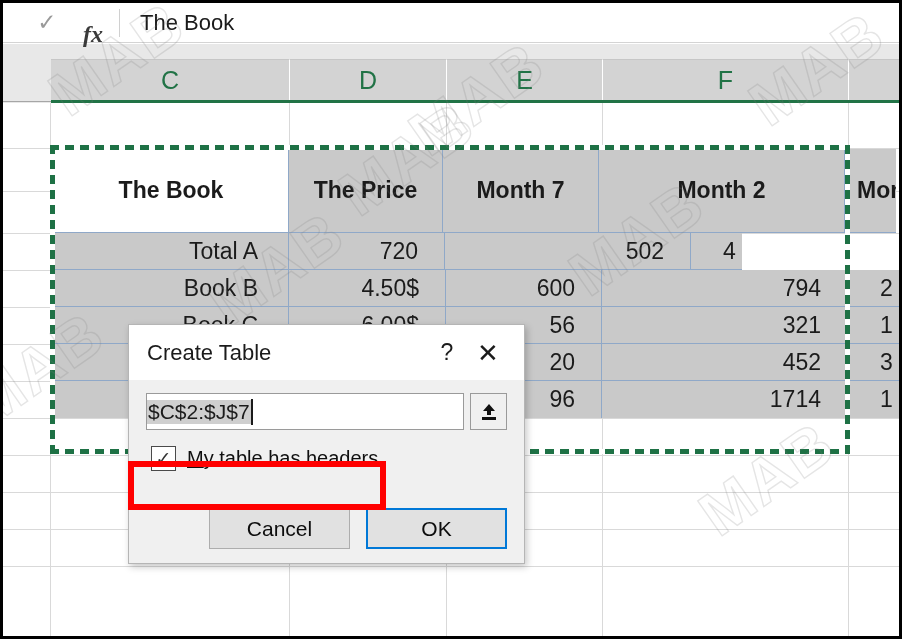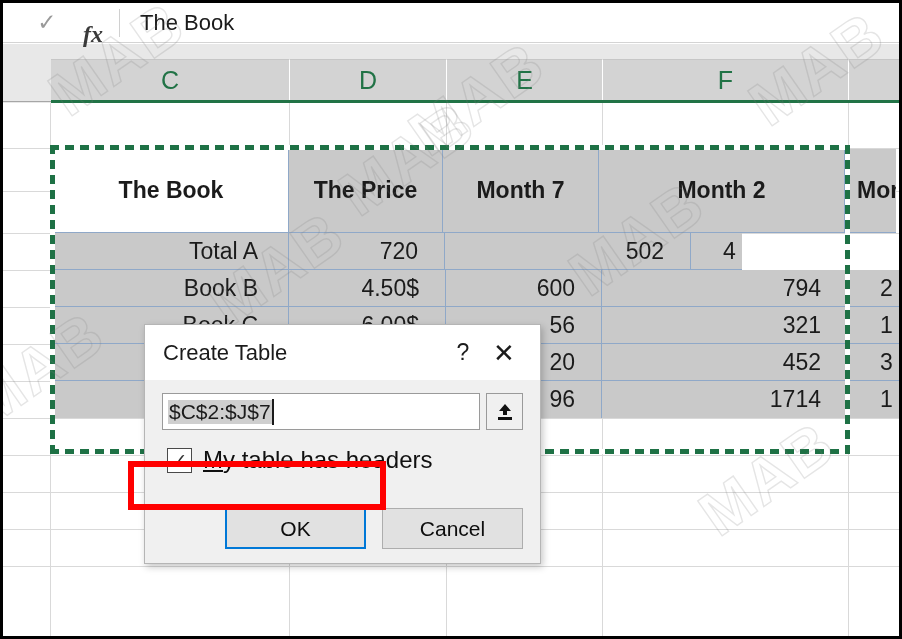--- a/index.html
+++ b/index.html
@@ -194,21 +194,21 @@
       180deg, #1e7145 0 9px, #ffffff 9px 15px);
   }
   #ants .top    { left:0; top:0;    width:100%; height:5px; }
   #ants .bottom { left:0; bottom:0; width:100%; height:5px; }
   #ants .left   { left:0; top:0;    width:5px;  height:100%; }
   #ants .right  { right:0; top:0;   width:5px;  height:100%; }
 
   
   #dialog {
     position: absolute;
-    left: 141px; top: 321px;
+    left: 125px; top: 321px;
     width: 397px;
     height: 240px;
     background: #f0f0f0;
     border: 1px solid #b5b5b5;
     box-shadow: 2px 3px 7px rgba(0,0,0,0.22);
     z-index: 60;
     font-family: "Liberation Sans", sans-serif;
   }
   #dlg-titlebar {
     height: 55px;
@@ -249,21 +249,20 @@
     align-items: stretch;
     gap: 6px;
   }
   #range-input {
     flex: 1;
     height: 37px;
     background: #ffffff;
     border: 1px solid #9a9a9a;
     display: flex;
     align-items: center;
-    padding-left: 5px;
   }
   #range-text {
     font-size: 21px;
     color: #1b1b1b;
     background: #cfcfcf;
     padding: 0 1px;
     font-family: "Liberation Sans", sans-serif;
   }
   #range-caret {
     width: 2px; height: 26px;
@@ -291,21 +290,21 @@
     background: #ffffff;
     display: flex;
     align-items: center;
     justify-content: center;
     font-size: 19px;
     color: #333333;
     cursor: pointer;
     line-height: 1;
   }
   #cb-label {
-    font-size: 24px;
+    font-size: 20px;
     color: #101010;
   }
   #cb-label u { text-decoration: underline; }
   #dlg-buttons {
     position: absolute;
     left: 0; right: 0; bottom: 14px;
     display: flex;
     justify-content: flex-end;
     gap: 16px;
     padding-right: 17px;
@@ -473,20 +472,20 @@
 
       <div id="checkbox-row">
         <div class="cbox">
             <span>✓</span>
           </div>
         <div id="cb-label"><u>M</u><span>y table has headers</span></div>
       </div>
     </div>
 
     <div id="dlg-buttons">
+      <div class="dlg-btn">Cancel</div>
       <div class="dlg-btn primary">OK</div>
-      <div class="dlg-btn">Cancel</div>
     </div>
   </div>
 
   <div id="red-box"></div>
 
 </div>
 
 </body></html>

